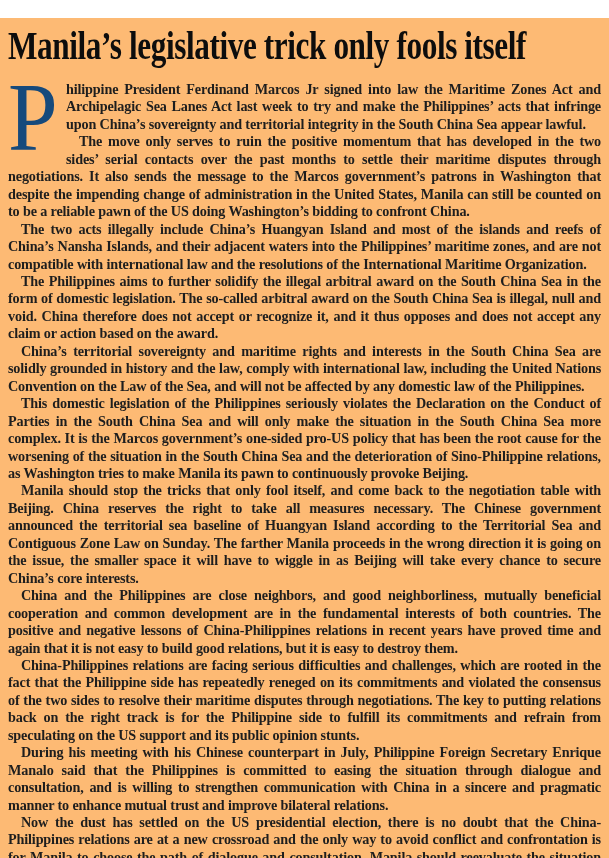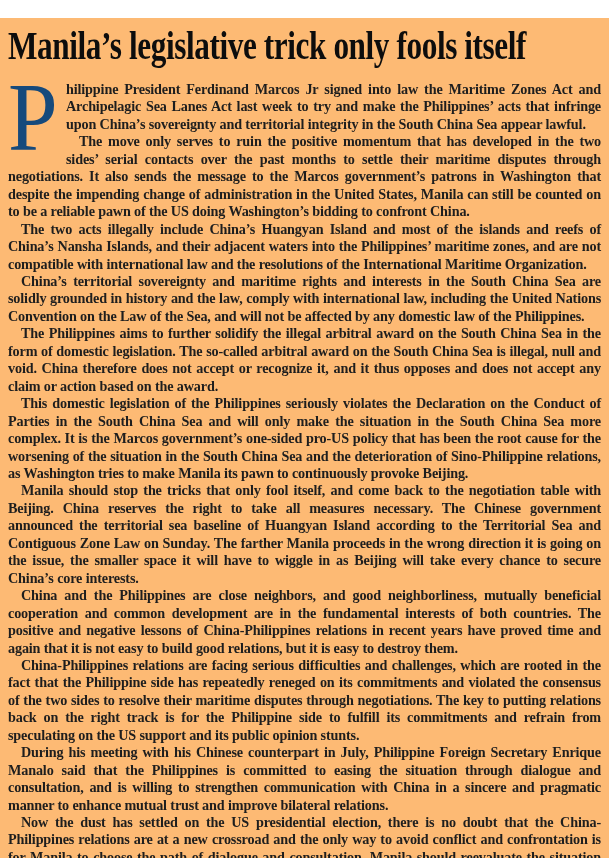--- a/index.html
+++ b/index.html
@@ -66,22 +66,22 @@
 <div class="page">
   <h1 class="headline" style="color: rgb(13, 13, 13);">Manila’s legislative trick only fools itself</h1>
 
   <div class="article-body">
     <div class="drop-cap" style="color: rgb(22, 74, 124);">
       <span>P</span>
     </div>
     <p class="lead">hilippine President Ferdinand Marcos Jr signed into law the Maritime Zones Act and Archipelagic Sea Lanes Act last week to try and make the Philippines’ acts that infringe upon China’s sovereignty and territorial integrity in the South China Sea appear lawful.</p>
     <p>The move only serves to ruin the positive momentum that has developed in the two sides’ serial contacts over the past months to settle their maritime disputes through negotiations. It also sends the message to the Marcos government’s patrons in Washington that despite the impending change of administration in the United States, Manila can still be counted on to be a reliable pawn of the US doing Washington’s bidding to confront China.</p>
     <p>The two acts illegally include China’s Huangyan Island and most of the islands and reefs of China’s Nansha Islands, and their adjacent waters into the Philippines’ maritime zones, and are not compatible with international law and the resolutions of the International Maritime Organization.</p>
+    <p>The Philippines aims to further solidify the illegal arbitral award on the South China Sea in the form of domestic legislation. The so-called arbitral award on the South China Sea is illegal, null and void. China therefore does not accept or recognize it, and it thus opposes and does not accept any claim or action based on the award.</p>
     <p>China’s territorial sovereignty and maritime rights and interests in the South China Sea are solidly grounded in history and the law, comply with international law, including the United Nations Convention on the Law of the Sea, and will not be affected by any domestic law of the Philippines.</p>
-    <p>The Philippines aims to further solidify the illegal arbitral award on the South China Sea in the form of domestic legislation. The so-called arbitral award on the South China Sea is illegal, null and void. China therefore does not accept or recognize it, and it thus opposes and does not accept any claim or action based on the award.</p>
     <p>This domestic legislation of the Philippines seriously violates the Declaration on the Conduct of Parties in the South China Sea and will only make the situation in the South China Sea more complex. It is the Marcos government’s one-sided pro-US policy that has been the root cause for the worsening of the situation in the South China Sea and the deterioration of Sino-Philippine relations, as Washington tries to make Manila its pawn to continuously provoke Beijing.</p>
     <p>Manila should stop the tricks that only fool itself, and come back to the negotiation table with Beijing. China reserves the right to take all measures necessary. The Chinese government announced the territorial sea baseline of Huangyan Island according to the Territorial Sea and Contiguous Zone Law on Sunday. The farther Manila proceeds in the wrong direction it is going on the issue, the smaller space it will have to wiggle in as Beijing will take every chance to secure China’s core interests.</p>
     <p>China and the Philippines are close neighbors, and good neighborliness, mutually beneficial cooperation and common development are in the fundamental interests of both countries. The positive and negative lessons of China-Philippines relations in recent years have proved time and again that it is not easy to build good relations, but it is easy to destroy them.</p>
     <p>China-Philippines relations are facing serious difficulties and challenges, which are rooted in the fact that the Philippine side has repeatedly reneged on its commitments and violated the consensus of the two sides to resolve their maritime disputes through negotiations. The key to putting relations back on the right track is for the Philippine side to fulfill its commitments and refrain from speculating on the US support and its public opinion stunts.</p>
     <p>During his meeting with his Chinese counterpart in July, Philippine Foreign Secretary Enrique Manalo said that the Philippines is committed to easing the situation through dialogue and consultation, and is willing to strengthen communication with China in a sincere and pragmatic manner to enhance mutual trust and improve bilateral relations.</p>
     <p>Now the dust has settled on the US presidential election, there is no doubt that the China-Philippines relations are at a new crossroad and the only way to avoid conflict and confrontation is for Manila to choose the path of dialogue and consultation. Manila should reevaluate the situation and honor its words with deeds.</p>
   </div>
 </div>
 
 </body></html>

